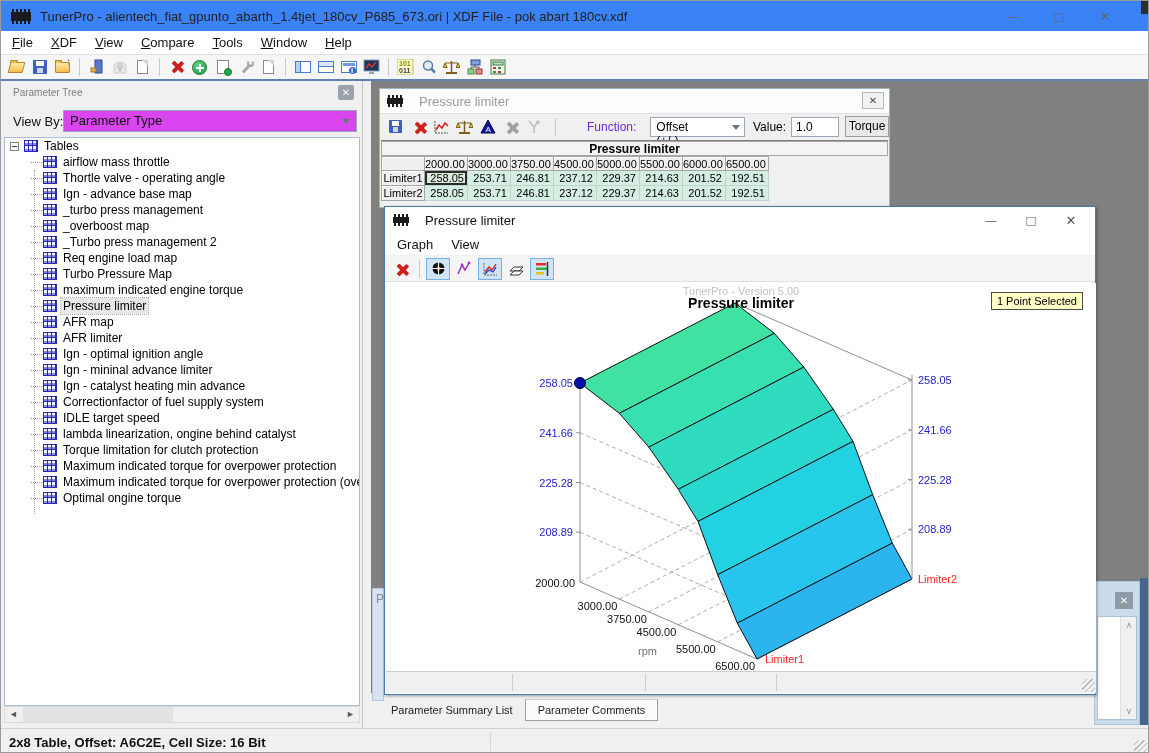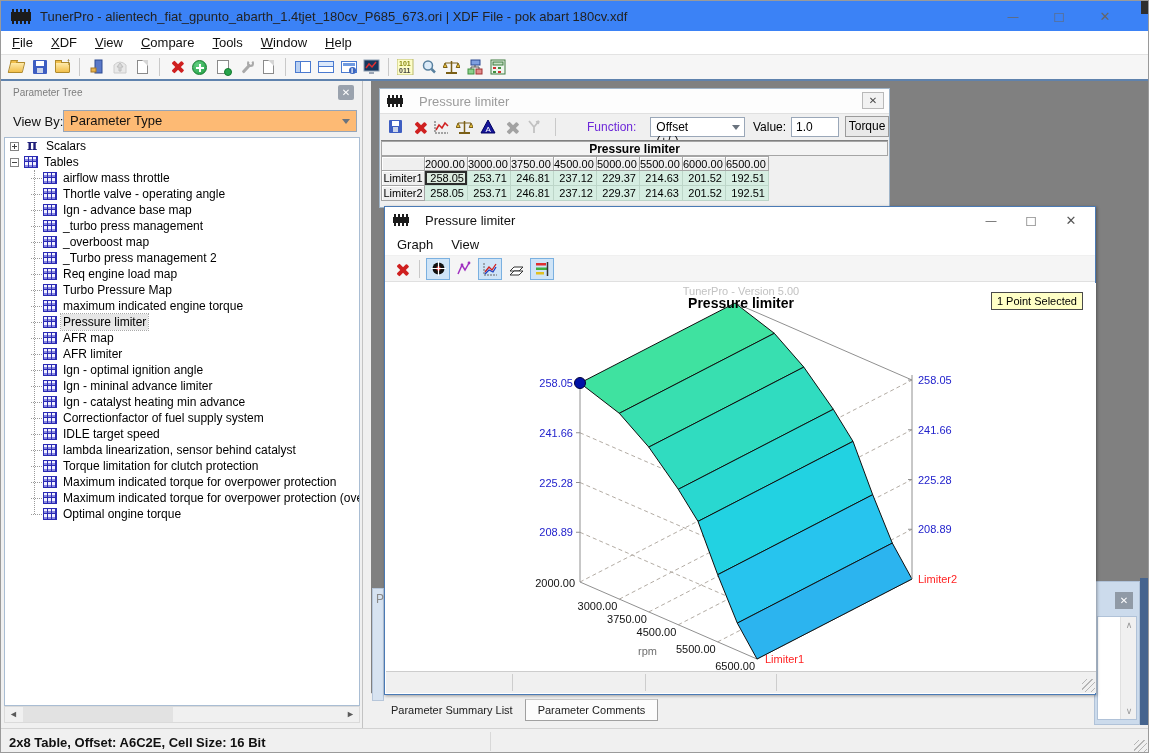--- a/index.html
+++ b/index.html
@@ -60,21 +60,21 @@
   .content{position:absolute;left:0;top:78px;width:100%;height:649px;border-top:2px solid #5f82ad;}
 
   
   .param-panel{position:absolute;left:0;top:0;width:362px;height:100%;background:#f0f0f0;border-right:1px solid #c3c3c3;}
   .panel-hdr{position:relative;height:26px;}
   .panel-hdr-title{position:absolute;left:12px;top:6px;font-size:10px;color:#7d7d7d;}
   .panel-close{position:absolute;right:8px;top:4px;width:16px;height:15px;background:#9aa2ad;border-radius:2px;color:#fff;font-size:10px;line-height:15px;text-align:center;}
   .panel-close::before{content:"✕";}
   .viewby-row{position:absolute;left:0;top:26px;width:100%;height:28px;}
   .viewby-label{position:absolute;left:12px;top:7px;font-size:13px;color:#111;}
-  .selectbox{position:absolute;left:62px;top:3px;width:294px;height:22px;background:#fdba74;border:1px solid #96a5b8;font-size:13px;color:#111;padding:2px 20px 0 6px;}
+  .selectbox{position:absolute;left:62px;top:3px;width:294px;height:22px;background:#d946ef;border:1px solid #96a5b8;font-size:13px;color:#111;padding:2px 20px 0 6px;}
   .selectbox .chev{position:absolute;right:6px;top:8px;width:0;height:0;border:4px solid transparent;border-top:5px solid #6a737e;}
   .tree-box{position:absolute;left:3px;top:56px;width:356px;height:569px;background:#fff;border:1px solid #a9bdd3;overflow:hidden;}
   .tree-row{position:relative;height:16px;line-height:16px;display:flex;align-items:center;white-space:nowrap;}
   .tree-row.root{padding-left:5px;}
   .tree-row.child{padding-left:24px;}
   .tree-row.selected .tree-label{background:#e7e7e7;outline:1px dotted #a9a9a9;}
   .tree-label{font-size:12px;color:#000;padding:0 2px;}
   .expbox{position:relative;width:9px;height:9px;border:1px solid #848484;background:#fff;margin-right:5px;flex:none;}
   .expbox::before{content:"";position:absolute;left:1px;top:3px;width:5px;height:1px;background:#444;}
   .expbox.plus::after{content:"";position:absolute;left:3px;top:1px;width:1px;height:5px;background:#444;}
@@ -298,25 +298,20 @@
       </div>
       <div class="viewby-row">
         <span class="viewby-label">View By:</span>
         <div class="selectbox">
           <span>Parameter Type</span>
           <span class="chev"></span>
         </div>
       </div>
       <div class="tree-box">
         <div class="tree-row root">
-          <span class="expbox plus"></span>
-          <span class="pi-ico"></span>
-          <span class="tree-label">Scalars</span>
-        </div>
-        <div class="tree-row root">
           <span class="expbox"></span>
           <span class="tbl-ico"></span>
           <span class="tree-label">Tables</span>
         </div>
         <div class="tree-vline" style="top:32px;height:344px;"></div>
         <div id="tree-children">
             <div class="tree-row child">
               <span class="tree-conn"></span>
               <span class="tbl-ico"></span>
               <span class="tree-label">airflow mass throttle</span>
@@ -397,21 +392,21 @@
               <span class="tree-label">Correctionfactor of fuel supply system</span>
             </div>
             <div class="tree-row child">
               <span class="tree-conn"></span>
               <span class="tbl-ico"></span>
               <span class="tree-label">IDLE target speed</span>
             </div>
             <div class="tree-row child">
               <span class="tree-conn"></span>
               <span class="tbl-ico"></span>
-              <span class="tree-label">lambda linearization, sensor behind catalyst</span>
+              <span class="tree-label">lambda linearization, ongine behind catalyst</span>
             </div>
             <div class="tree-row child">
               <span class="tree-conn"></span>
               <span class="tbl-ico"></span>
               <span class="tree-label">Torque limitation for clutch protection</span>
             </div>
             <div class="tree-row child">
               <span class="tree-conn"></span>
               <span class="tbl-ico"></span>
               <span class="tree-label">Maximum indicated torque for overpower protection</span>

